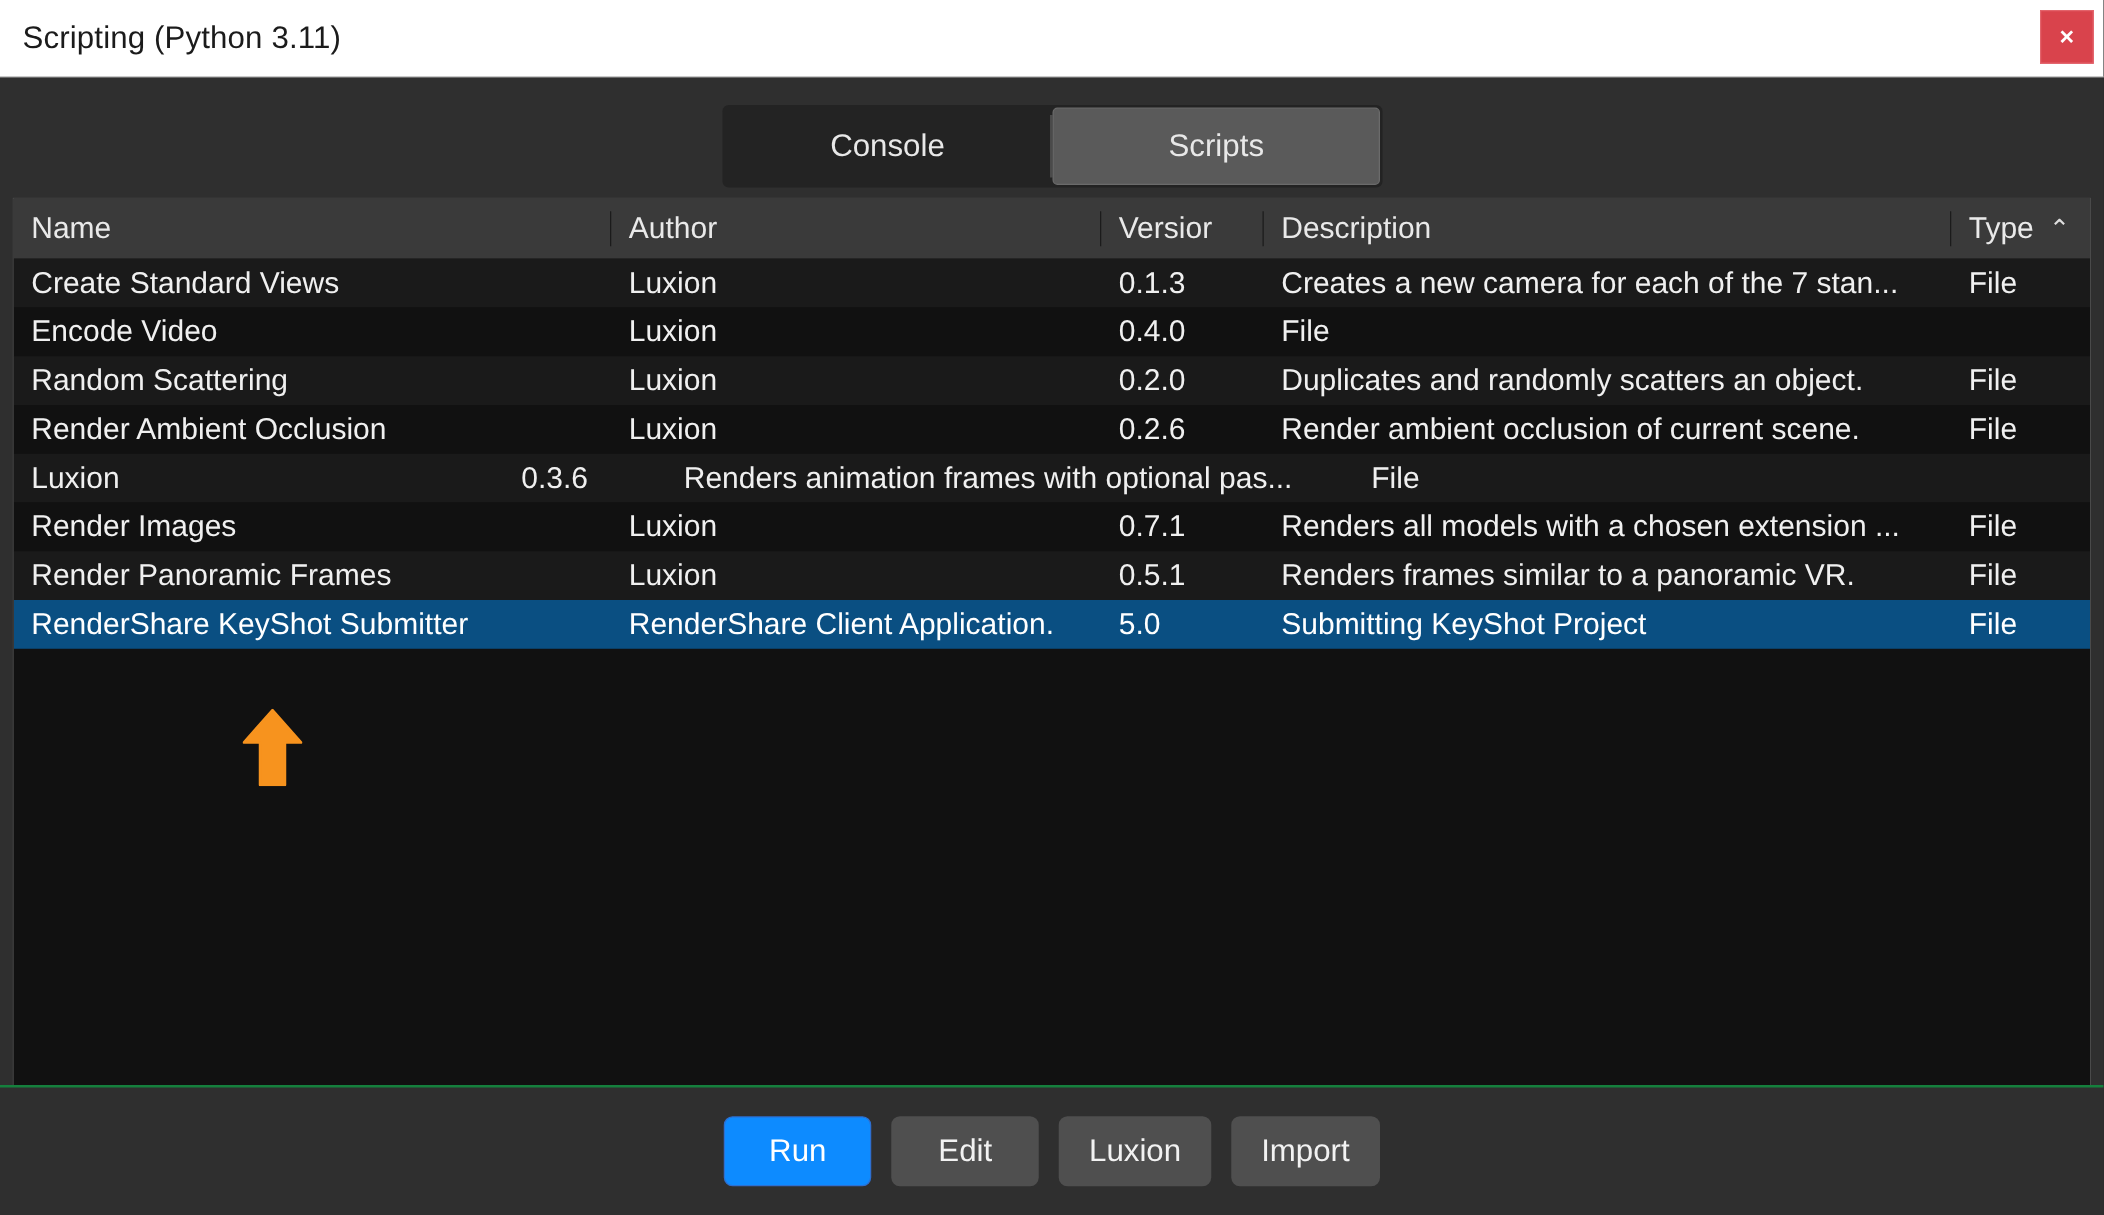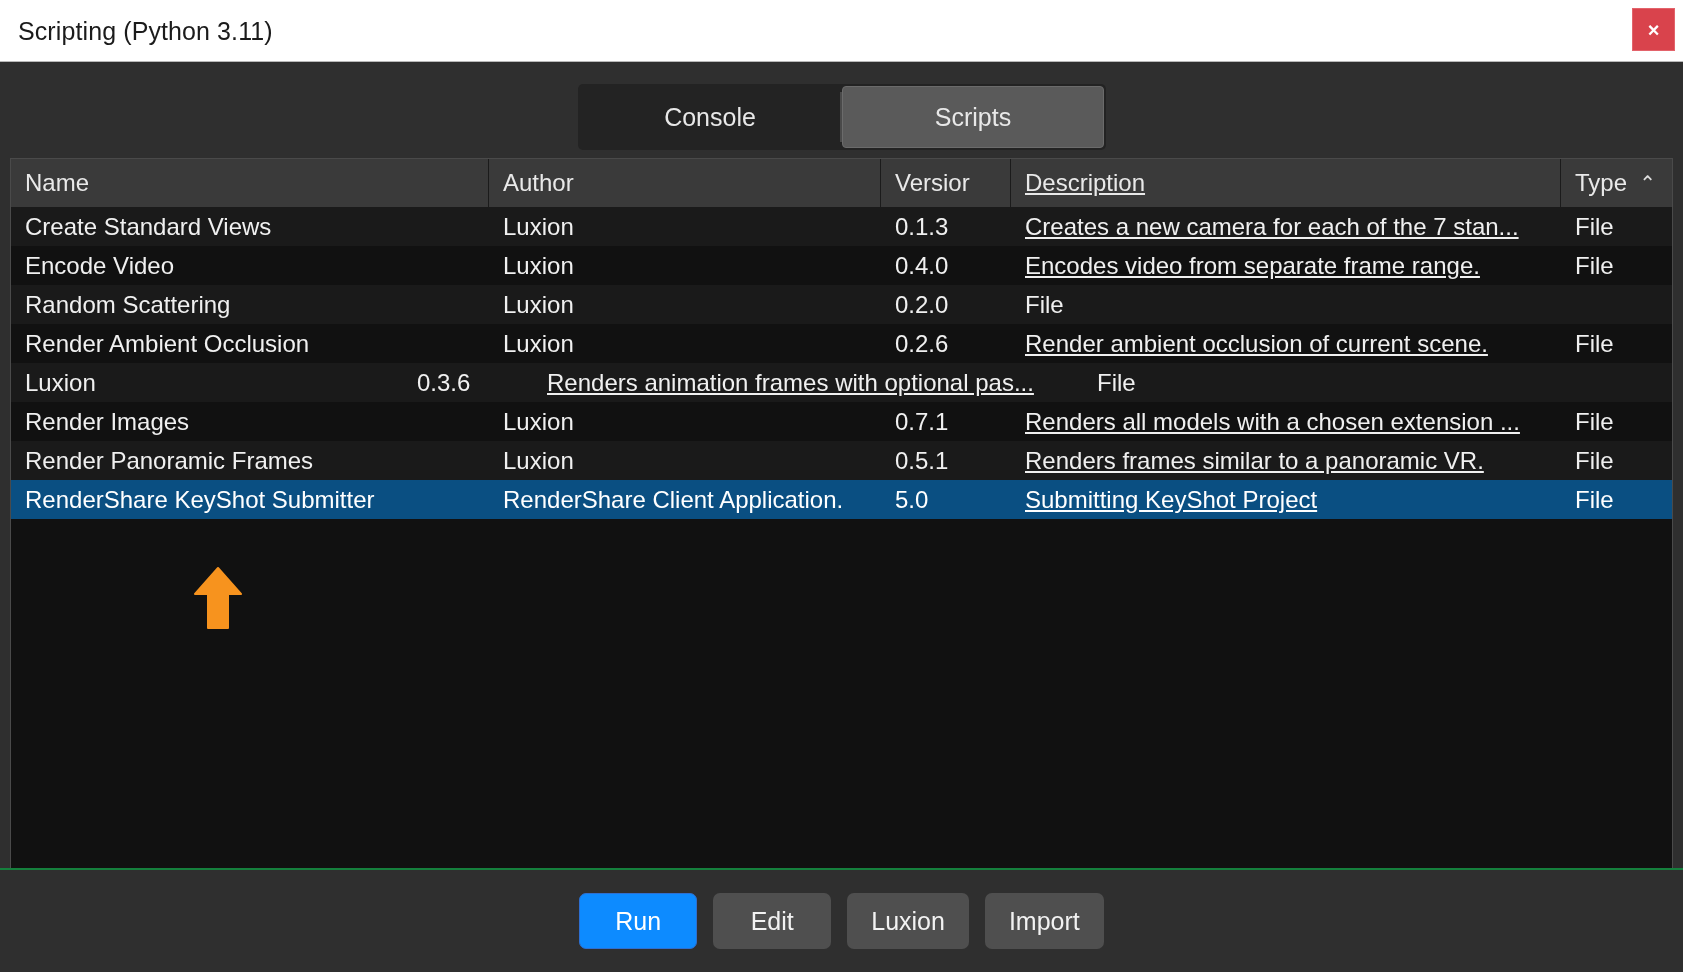--- a/index.html
+++ b/index.html
@@ -122,20 +122,21 @@
     box-sizing: border-box;
     display: flex;
     flex-direction: column;
     overflow: hidden;
   }
   .thead {
     display: flex;
     height: 48px;
     background: #3a3a3a;
     flex: 0 0 auto;
+    align-items: center;
   }
   .th {
     display: flex;
     align-items: center;
     font-size: 24px;
     color: #e9e9e9;
     padding-left: 14px;
     border-right: 1px solid #1b1b1b;
     box-sizing: border-box;
     overflow: hidden;
@@ -147,21 +148,21 @@
     position: absolute;
     right: 16px;
     top: 50%;
     transform: translateY(-50%);
     font-size: 20px;
     color: #dedede;
   }
   .col-name   { width: 478px; }
   .col-author { width: 392px; }
   .col-version{ width: 130px; }
-  .col-desc   { width: 550px; text-decoration: underline; }
+  .col-desc   { width: 550px; }
   .col-type   { width: 111px; }
 
   .tbody {
     flex: 1 1 auto;
     background: #111111;
     overflow: hidden;
     position: relative;
   }
   .row {
     display: flex;
@@ -297,27 +298,27 @@
             <div class="cell col-name name-cell">Create Standard Views</div>
             <div class="cell col-author">Luxion</div>
             <div class="cell col-version">0.1.3</div>
             <div class="cell col-desc">Creates a new camera for each of the 7 stan...</div>
             <div class="cell col-type">File</div>
           </div>
           <div class="row even">
             <div class="cell col-name name-cell">Encode Video</div>
             <div class="cell col-author">Luxion</div>
             <div class="cell col-version">0.4.0</div>
-            <div class="cell col-desc">Encodes video from separate frame range.</div>
             <div class="cell col-type">File</div>
           </div>
           <div class="row odd">
             <div class="cell col-name name-cell">Random Scattering</div>
             <div class="cell col-author">Luxion</div>
             <div class="cell col-version">0.2.0</div>
+            <div class="cell col-desc">Duplicates and randomly scatters an object.</div>
             <div class="cell col-type">File</div>
           </div>
           <div class="row even">
             <div class="cell col-name name-cell">Render Ambient Occlusion</div>
             <div class="cell col-author">Luxion</div>
             <div class="cell col-version">0.2.6</div>
             <div class="cell col-desc">Render ambient occlusion of current scene.</div>
             <div class="cell col-type">File</div>
           </div>
           <div class="row odd">

